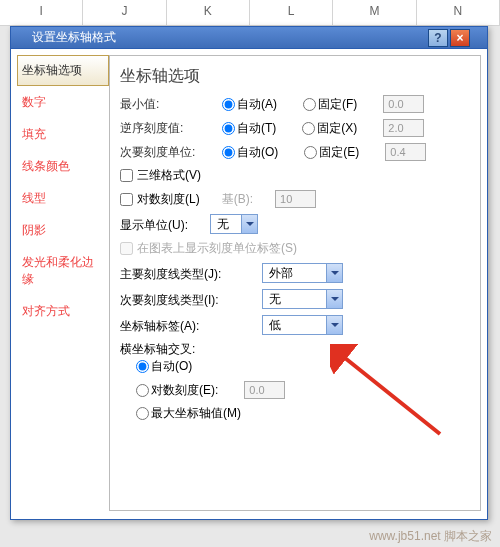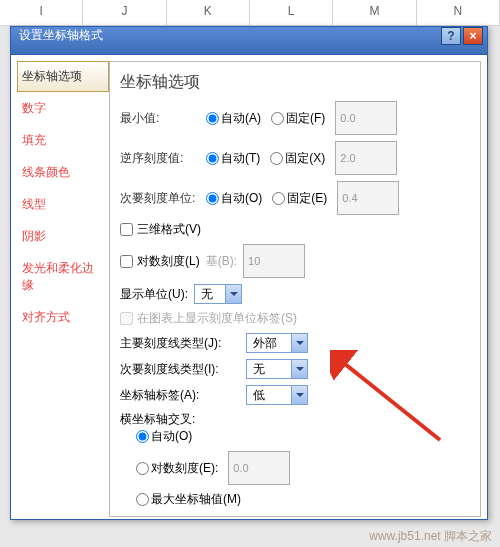--- a/index.html
+++ b/index.html
@@ -1,43 +1,43 @@
 <!DOCTYPE html>
 <html><head>
 <meta charset="utf-8">
 <style>
 *{box-sizing:border-box;margin:0;padding:0;font-family:"Microsoft YaHei",SimSun,sans-serif;font-size:12px}
 body{background:#e8e8e8;width:500px;height:547px;overflow:hidden;position:relative}
 .excel-bg{position:absolute;top:0;left:0;right:0;height:26px;background:#fff;border-bottom:1px solid #d4d4d4;display:flex}
 .excel-bg span{flex:1;text-align:center;color:#666;border-right:1px solid #d4d4d4;line-height:22px}
 .dialog{position:absolute;top:26px;left:10px;width:478px;height:494px;background:#fff;border:1px solid #2a5db0;box-shadow:2px 2px 6px rgba(0,0,0,.3)}
-.titlebar{height:28px;background:linear-gradient(#5a8ad4,#3e6db8);color:#fff;display:flex;padding:0 4px;border-bottom:1px solid #2a5db0}
+.titlebar{height:22px;background:linear-gradient(#5a8ad4,#3e6db8);color:#fff;display:flex;align-items:center;padding:0 17px;border-bottom:1px solid #2a5db0}
 .titlebar .t{flex:1;padding-left:4px;font-size:12px}
 .tbtn{width:20px;height:18px;margin-left:2px;border:1px solid #1a4a8a;display:flex;align-items:center;justify-content:center;cursor:pointer}
 .help-btn{background:linear-gradient(#b8d4f0,#8ab0e0);color:#2a4a7a;font-weight:bold}
 .close-btn{background:linear-gradient(#f08050,#d04020);color:#fff;font-weight:bold}
 .body{display:flex;height:calc(100% - 24px);padding:6px}
 .sidebar{width:92px;display:flex;flex-direction:column;gap:1px}
 .side-item{padding:6px 4px;color:#ef4444;cursor:pointer;border:1px solid transparent}
 .side-item.active{background:linear-gradient(#fff,#f0e8d0);border:1px solid #c0a050;color:#333}
 .panel{flex:1;border:1px solid #bbb;padding:10px;overflow:auto;position:relative}
 .panel h2{font-size:16px;font-weight:normal;color:#444;margin-bottom:8px}
-.row{display:flex;align-items:center;margin-bottom:6px;gap:6px}
+.row{display:flex;align-items:flex-end;margin-bottom:6px;gap:22px}
 .lbl{width:80px;color:#333}
 .radio{display:inline-flex;align-items:center;gap:2px;margin-right:4px}
 .radio input{margin:0}
-.numbox{width:62px;height:18px;border:1px solid #aaa;background:#f4f4f4;color:#999;padding:16px 4px;font-size:11px}
+.numbox{width:41px;height:18px;border:1px solid #aaa;background:#f4f4f4;color:#999;padding:0 4px;font-size:11px}
 .check{display:inline-flex;align-items:center;gap:4px}
 .check input{margin:0}
 .disabled{color:#aaa}
 .sel-wrap{position:relative;display:inline-flex}
 select{height:20px;border:1px solid #7a9fd4;background:#fff;padding:0 2px;font-size:12px}
 .sel-arrow{position:absolute;right:1px;top:1px;bottom:1px;width:16px;background:linear-gradient(#d0e0f8,#a0c0f0);border-left:1px solid #7a9fd4;display:flex;align-items:center;justify-content:center;pointer-events:none}
 .sel-arrow::after{content:"";border:4px solid transparent;border-top:4px solid #2a4a8a;margin-top:3px}
-select.wide{width:62px}
+select.wide{width:81px}
 select.mid{width:48px}
 .sep{margin:6px 0}
 .indent{margin-left:16px}
 .arrow-anno{position:absolute;right:30px;top:288px;pointer-events:none}
 .watermark{position:absolute;bottom:2px;right:8px;color:#b0a090;font-size:12px}
 </style>
 </head>
 <body>
 
 <div class="excel-bg">

